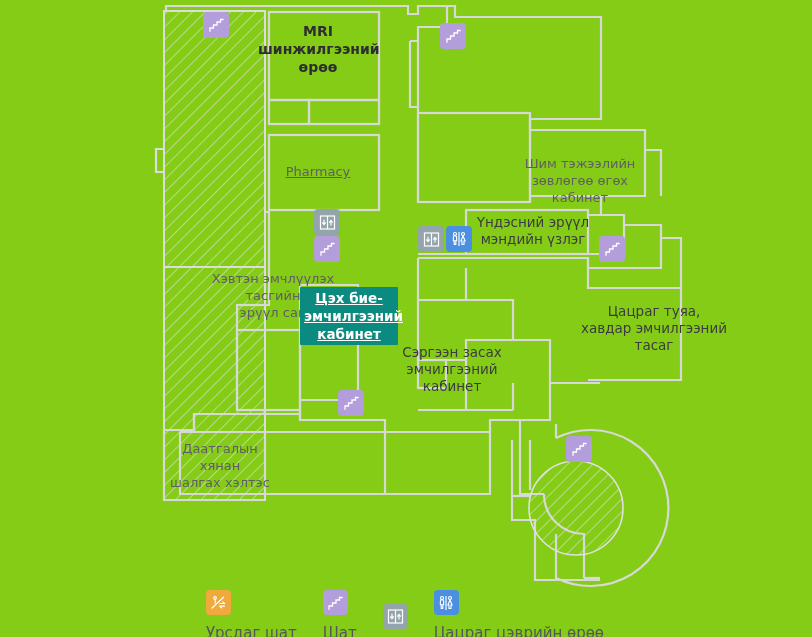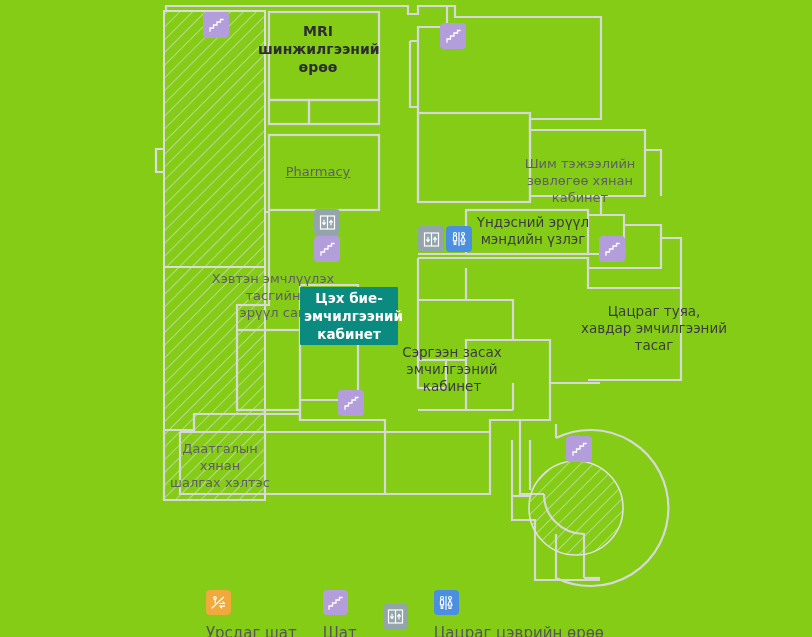--- a/index.html
+++ b/index.html
@@ -49,20 +49,21 @@
   }
   .room-label.highlight {
     color: #ffffff;
     background: #0b8a80;
     font-weight: bold;
     font-size: 13.5px;
     line-height: 18px;
     padding: 2px 4px;
     border-radius: 1px;
     box-shadow: 0 0 0 0 rgba(0,0,0,0);
+    text-decoration: underline;
   }
   
   .poi {
     position: absolute;
     width: 26px;
     height: 26px;
     border-radius: 4px;
     display: flex;
     align-items: center;
     justify-content: center;
@@ -203,21 +204,21 @@
 шинжилгээний
 өрөө</div>
     <div class="room-label" style="left:268px; top:163px; width:100px;text-decoration:underline;">Pharmacy</div>
     <div class="room-label" style="left:203px; top:270px; width:140px;">Хэвтэн эмчлүүлэх
 тасгийн
 эрүүл сан</div>
     <div class="room-label dark" style="left:390px; top:328px; width:124px;margin-top:16px;">Сэргээн засах
 эмчилгээний
 кабинет</div>
     <div class="room-label" style="left:518px; top:155px; width:124px;">Шим тэжээлийн
-зөвлөгөө хянан
+зөвлөгөө өгөх
 кабинет</div>
     <div class="room-label dark" style="left:472px; top:214px; width:122px;">Үндэсний эрүүл
 мэндийн үзлэг</div>
     <div class="room-label" style="left:166px; top:440px; width:108px;">Даатгалын
 хянан
 шалгах хэлтэс</div>
     <div class="room-label dark" style="left:563px; top:303px; width:182px;">Цацраг туяа,
 хавдар эмчилгээний тасаг</div>
     <div class="room-label highlight" style="left:300px; top:287px; width:90px;">Цэх бие-
 эмчилгээний

